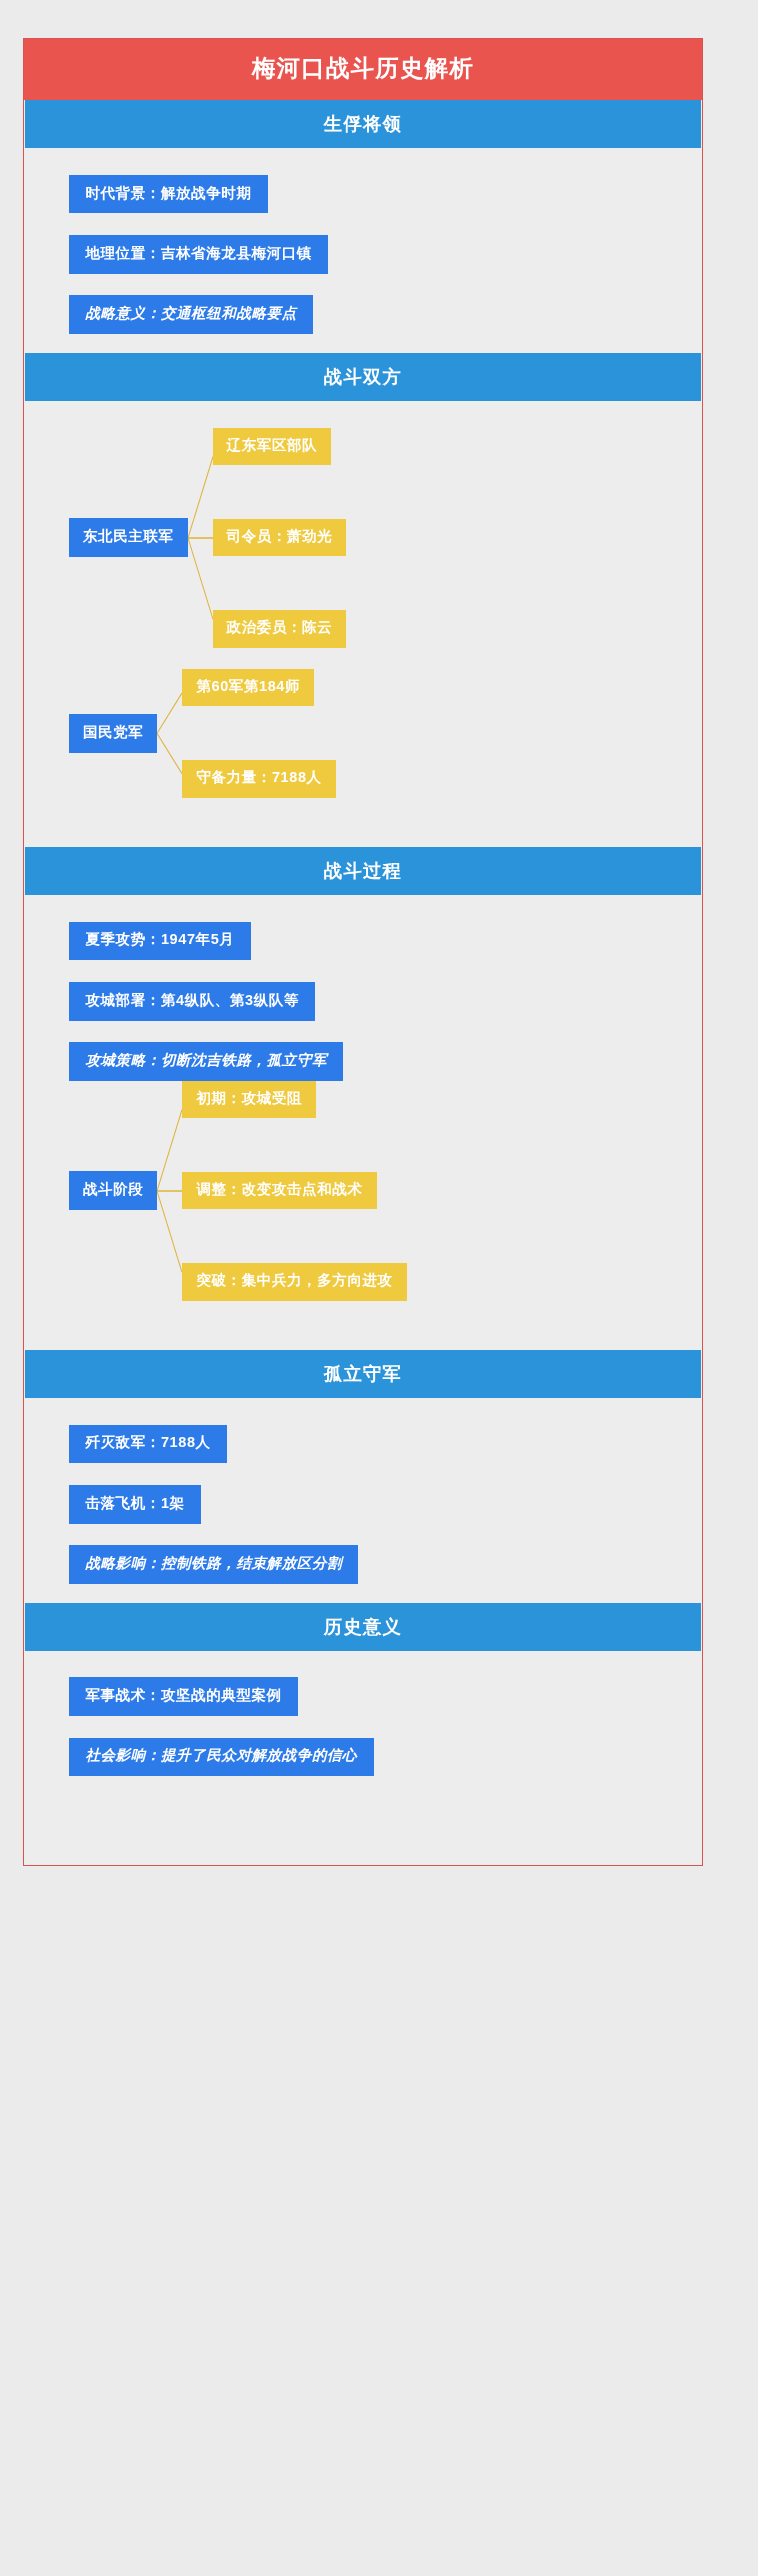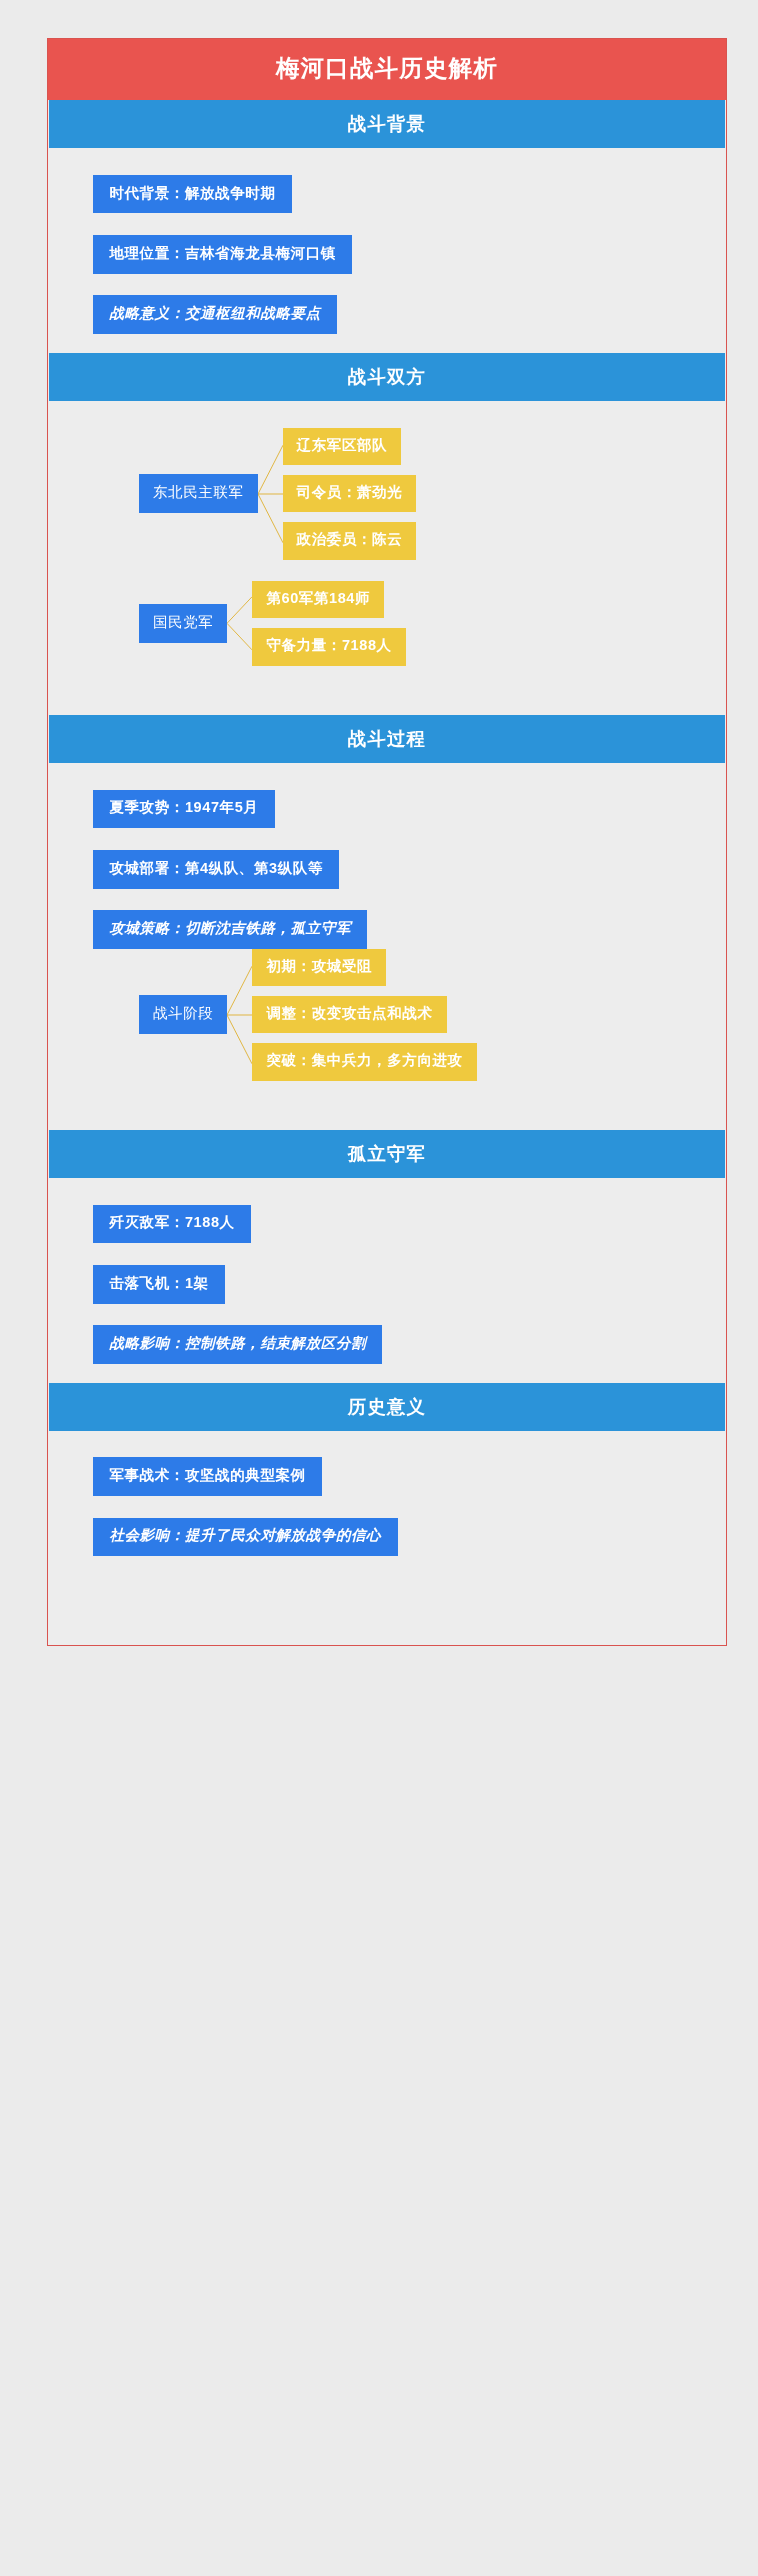--- a/index.html
+++ b/index.html
@@ -7,21 +7,21 @@
   html, body {
     width: 758px;
     background: #ebebeb;
     font-family: "Liberation Sans", "DejaVu Sans", sans-serif;
   }
 
   .page {
     width: 642px;
     min-height: 2576px;
     background: #ebebeb;
-    padding: 38px 39px 39px 47px;
+    padding: 38px 39px 39px 23px;
   }
 
   
   .card {
     width: 680px;
     margin: 0 auto;
     border: 1.3px solid #d9534f;
     background: #ededed;
     padding-bottom: 70px;
   }
@@ -84,29 +84,28 @@
 
   .branch-inner {
     display: flex;
     align-items: center;
   }
 
   .branch-parent {
     background: #2d7be8;
     color: #ffffff;
     font-size: 14.5px;
-    font-weight: normal;
+    font-weight: bold;
     letter-spacing: 0.6px;
     padding: 10.7px 14px 12px 14px;
     line-height: 1.1;
     white-space: nowrap;
     flex: 0 0 auto;
     position: relative;
     z-index: 2;
-    margin-left: 46px;
   }
 
   .branch-connector {
     position: relative;
     flex: 0 0 25px;
     align-self: stretch;
     min-height: 100%;
   }
 
   .branch-connector svg {
@@ -118,20 +117,21 @@
     overflow: visible;
   }
 
   .branch-children {
     display: flex;
     flex-direction: column;
     justify-content: center;
     flex: 0 0 auto;
     position: relative;
     z-index: 2;
+    gap: 44px;
   }
 
   .branch-child {
     background: #efc93e;
     color: #ffffff;
     font-size: 14.5px;
     font-weight: bold;
     letter-spacing: 0.6px;
     padding: 10px 14px 11.4px 14px;
     margin-bottom: 10px;
@@ -145,21 +145,21 @@
 </style>
 </head>
 <body>
 
 <div class="page">
   <div class="card">
 
     <div class="main-title">梅河口战斗历史解析</div>
 
     <div>
-      <div class="section-header">战斗背景</div>
+      <div class="section-header">生俘将领</div>
       <div class="section-body">
         <div class="flat-list">
           <div>
             <span class="flat-item">时代背景：解放战争时期</span>
           </div>
           <div>
             <span class="flat-item">地理位置：吉林省海龙县梅河口镇</span>
           </div>
           <div>
             <span class="flat-item">战略意义：交通枢纽和战略要点</span>

